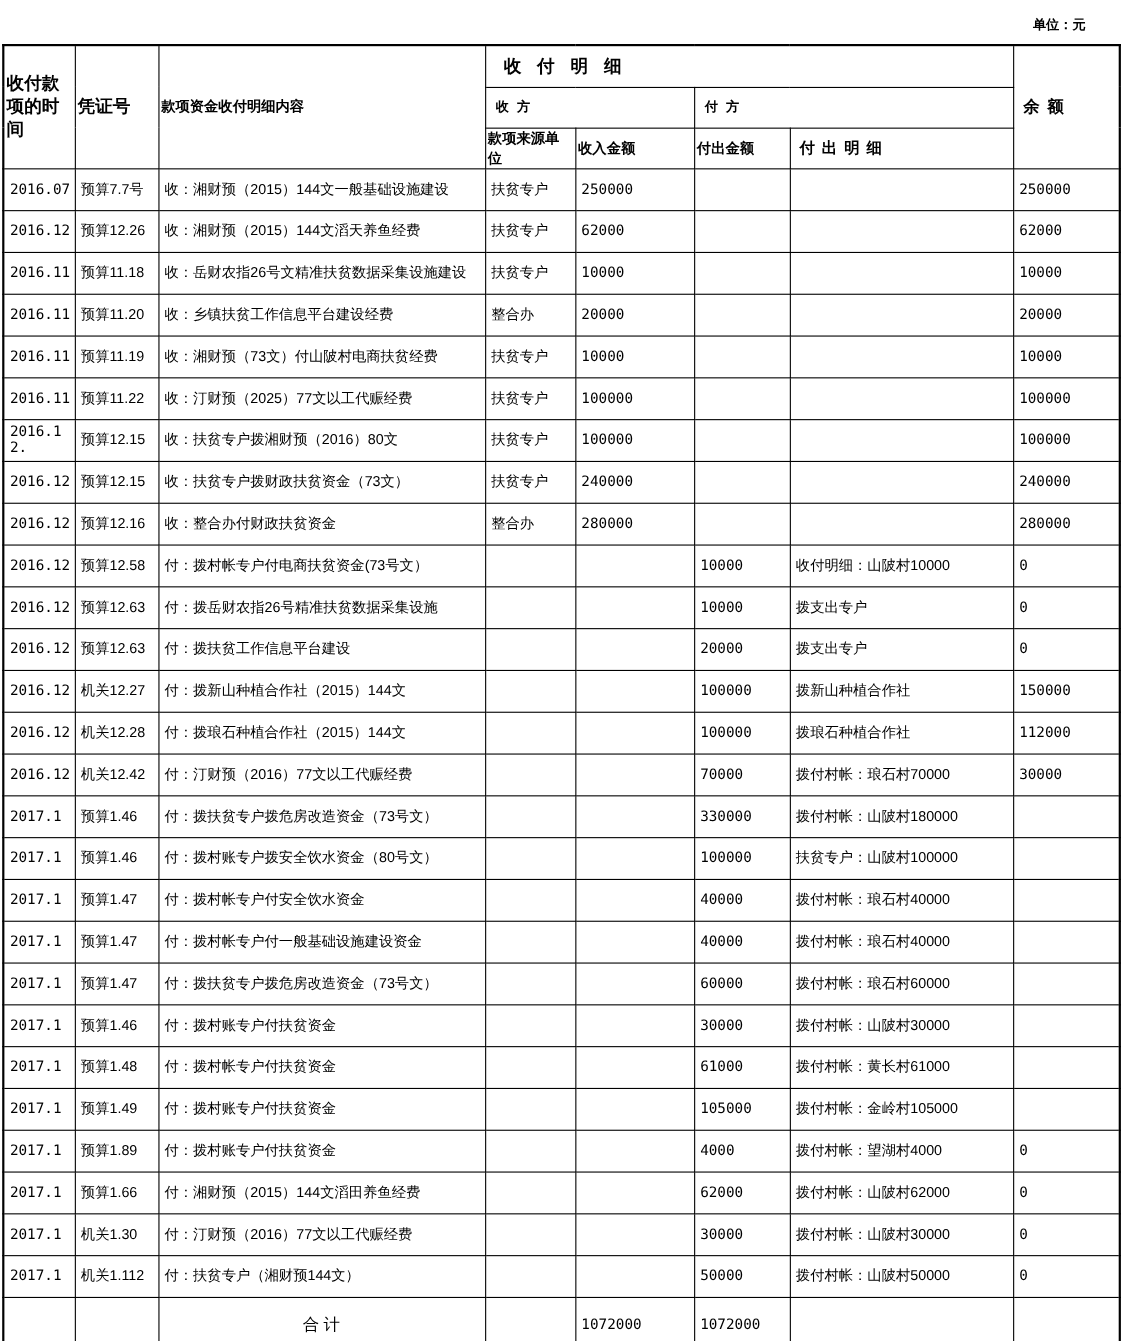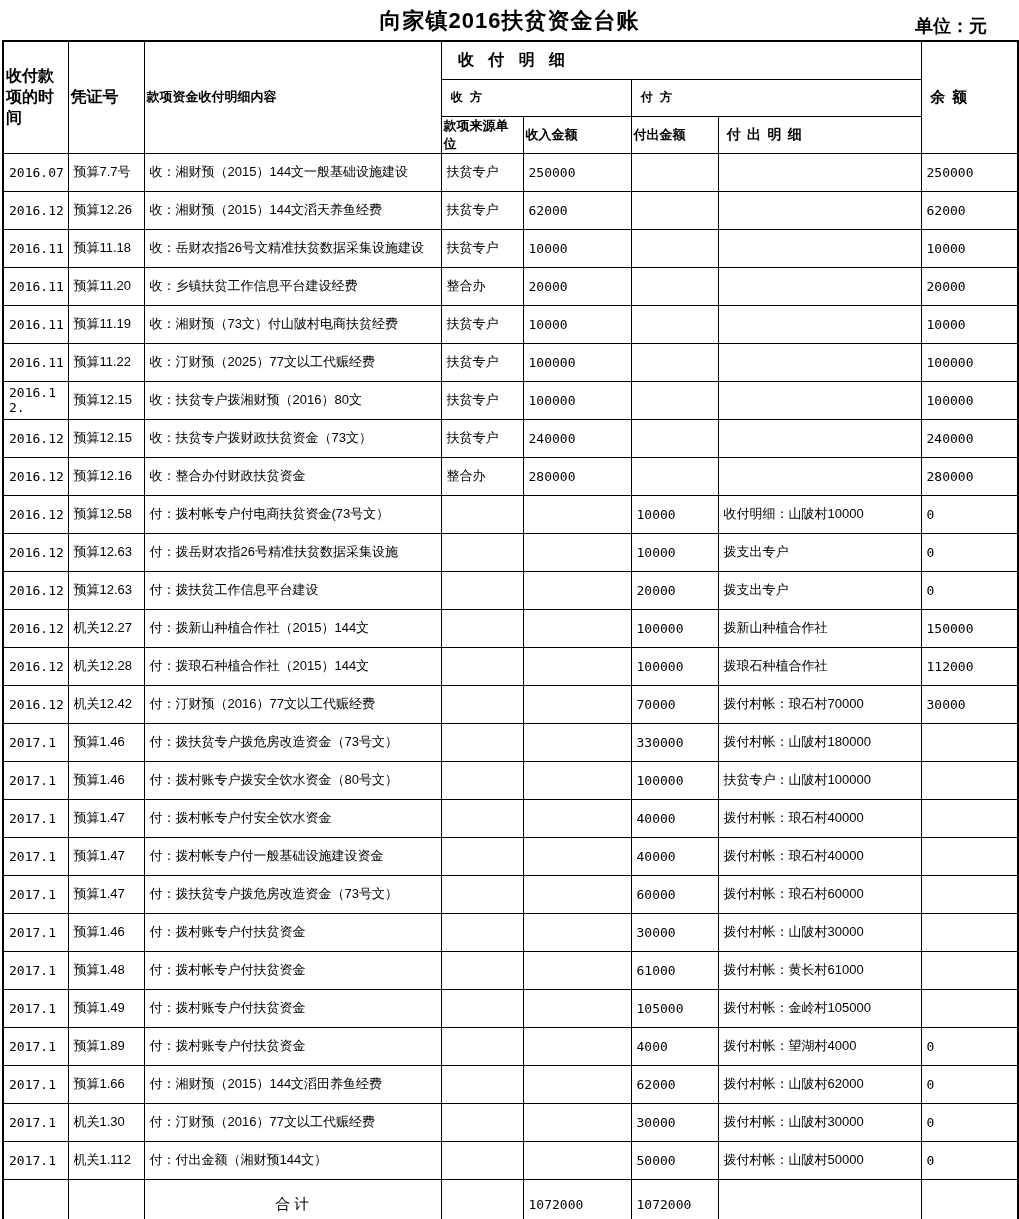--- a/index.html
+++ b/index.html
@@ -18,21 +18,21 @@
     position:absolute;
     left:0;right:0;top:6px;
     text-align:center;
     font-size:22px;
     font-weight:bold;
     letter-spacing:1px;
   }
   .unit-label{
     position:absolute;
     right:32px;top:14px;
-    font-size:18px;
+    font-size:12px;
     font-weight:bold;
     font-family:Liberation Mono, monospace;
   }
   table.ledger{
     border-collapse:collapse;
     table-layout:fixed;
     width:1015px;
     margin-left:2px;
     border:2px solid #000;
   }
@@ -71,21 +71,20 @@
   th.bal{letter-spacing:0.45em;text-indent:0.45em;font-size:15px}
   th.small{font-size:13px;line-height:1.35}
 
   td.num{font-family:"DejaVu Sans Mono",monospace;font-size:13px}
   td.center{text-align:center;letter-spacing:0.25em;font-size:15px}
 </style>
 </head>
 <body>
 
 <div class="title-bar">
-  <div class="page-title">向家镇2016扶贫资金台账</div>
   <div class="unit-label">单位：元</div>
 </div>
 
 <table class="ledger">
   <colgroup>
     <col class="c-date">
       <col class="c-voucher">
       <col class="c-content">
       <col class="c-source">
     <col class="c-income">
@@ -369,21 +368,21 @@
     <td>付：汀财预（2016）77文以工代赈经费</td>
     <td></td>
     <td class="num"></td>
     <td class="num">30000</td>
     <td>拨付村帐：山陂村30000</td>
     <td class="num">0</td>
   </tr>
       <tr class="data-row">
     <td class="num">2017.1</td>
     <td>机关1.112</td>
-    <td>付：付出金额（湘财预144文）</td>
+    <td>付：扶贫专户（湘财预144文）</td>
     <td></td>
     <td class="num"></td>
     <td class="num">50000</td>
     <td>拨付村帐：山陂村50000</td>
     <td class="num">0</td>
   </tr>
     </tbody>
   <tbody>
     <tr class="total-row">
       <td></td>

